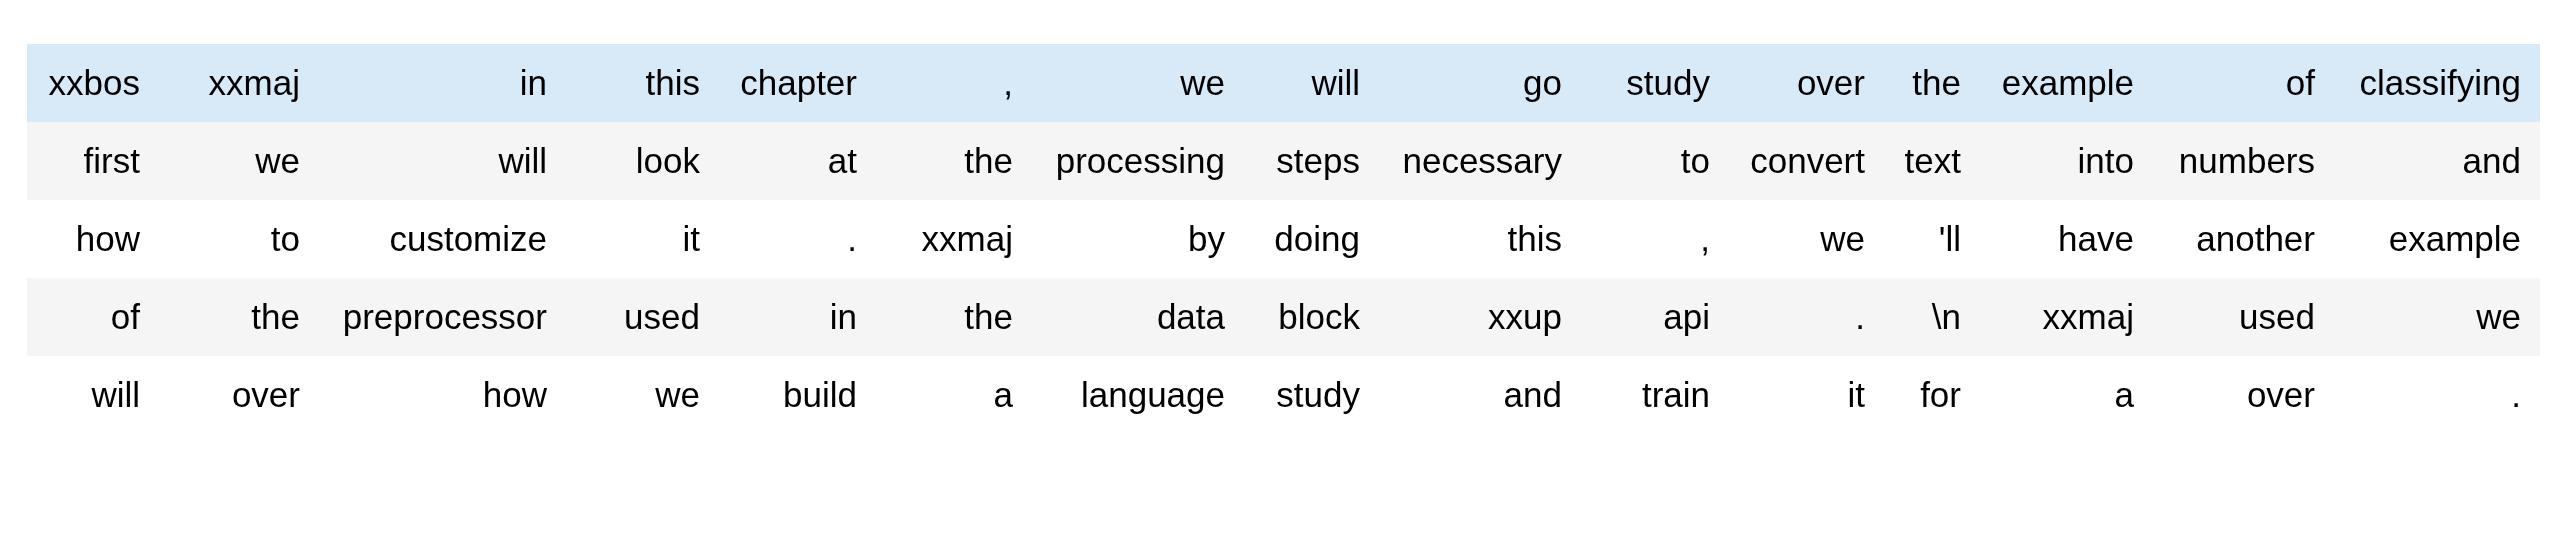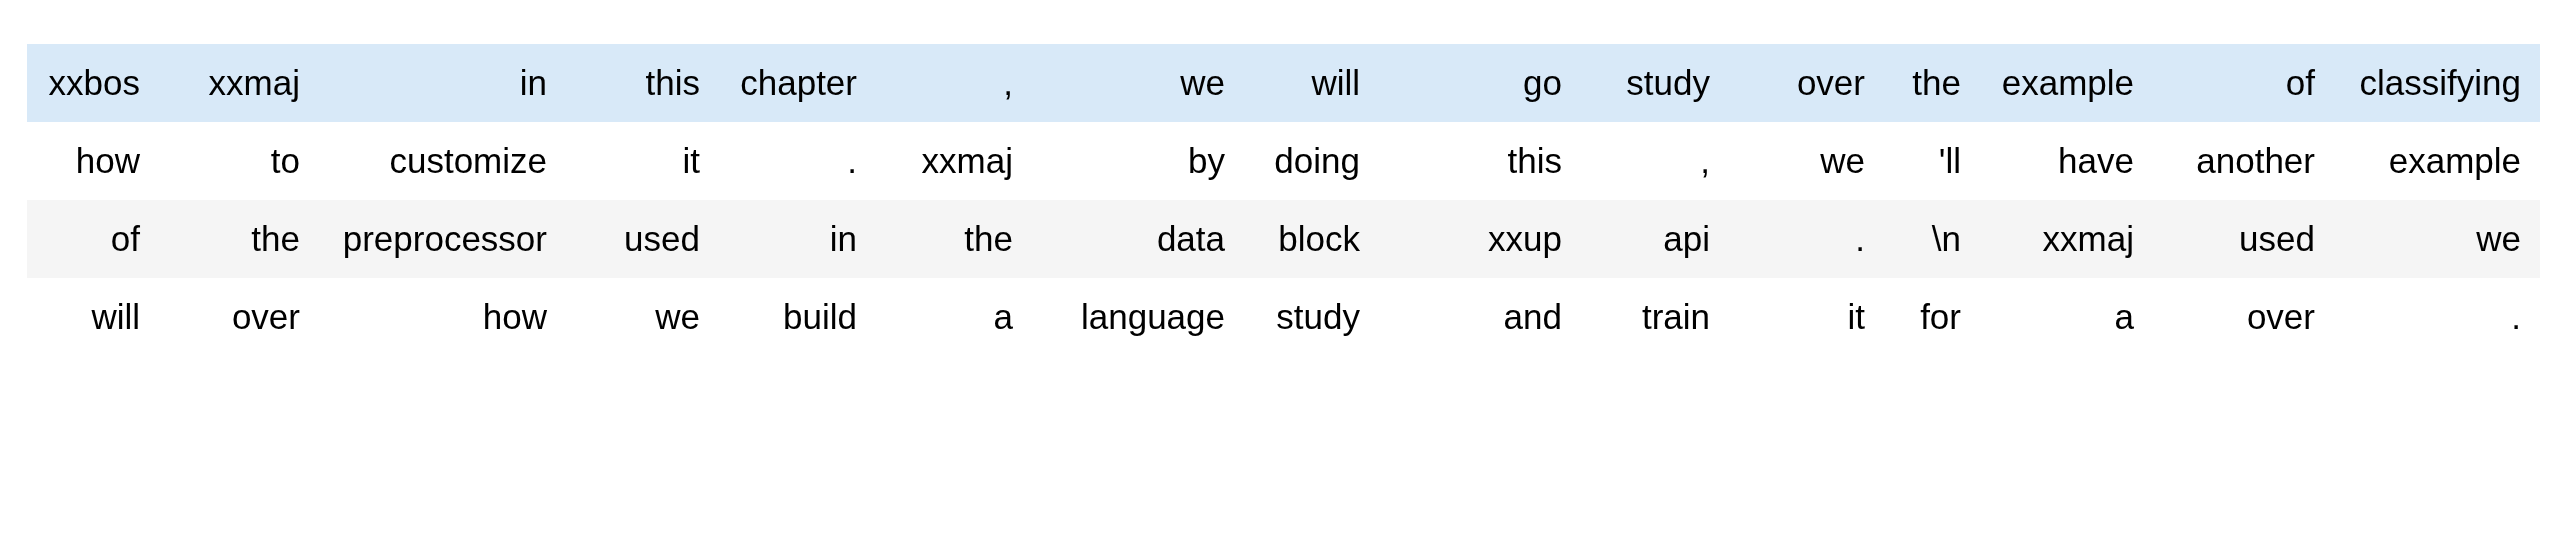--- a/index.html
+++ b/index.html
@@ -76,20 +76,37 @@
         <td>we</td>
         <td>will</td>
         <td>go</td>
         <td>study</td>
         <td>over</td>
         <td>the</td>
         <td>example</td>
         <td>of</td>
         <td>classifying</td>
       </tr>
+      <tr class="stripe">
+        <td>first</td>
+        <td>we</td>
+        <td>will</td>
+        <td>look</td>
+        <td>at</td>
+        <td>the</td>
+        <td>processing</td>
+        <td>steps</td>
+        <td>necessary</td>
+        <td>to</td>
+        <td>convert</td>
+        <td>text</td>
+        <td>into</td>
+        <td>numbers</td>
+        <td>and</td>
+      </tr>
       <tr>
         <td>how</td>
         <td>to</td>
         <td>customize</td>
         <td>it</td>
         <td>.</td>
         <td>xxmaj</td>
         <td>by</td>
         <td>doing</td>
         <td>this</td>

